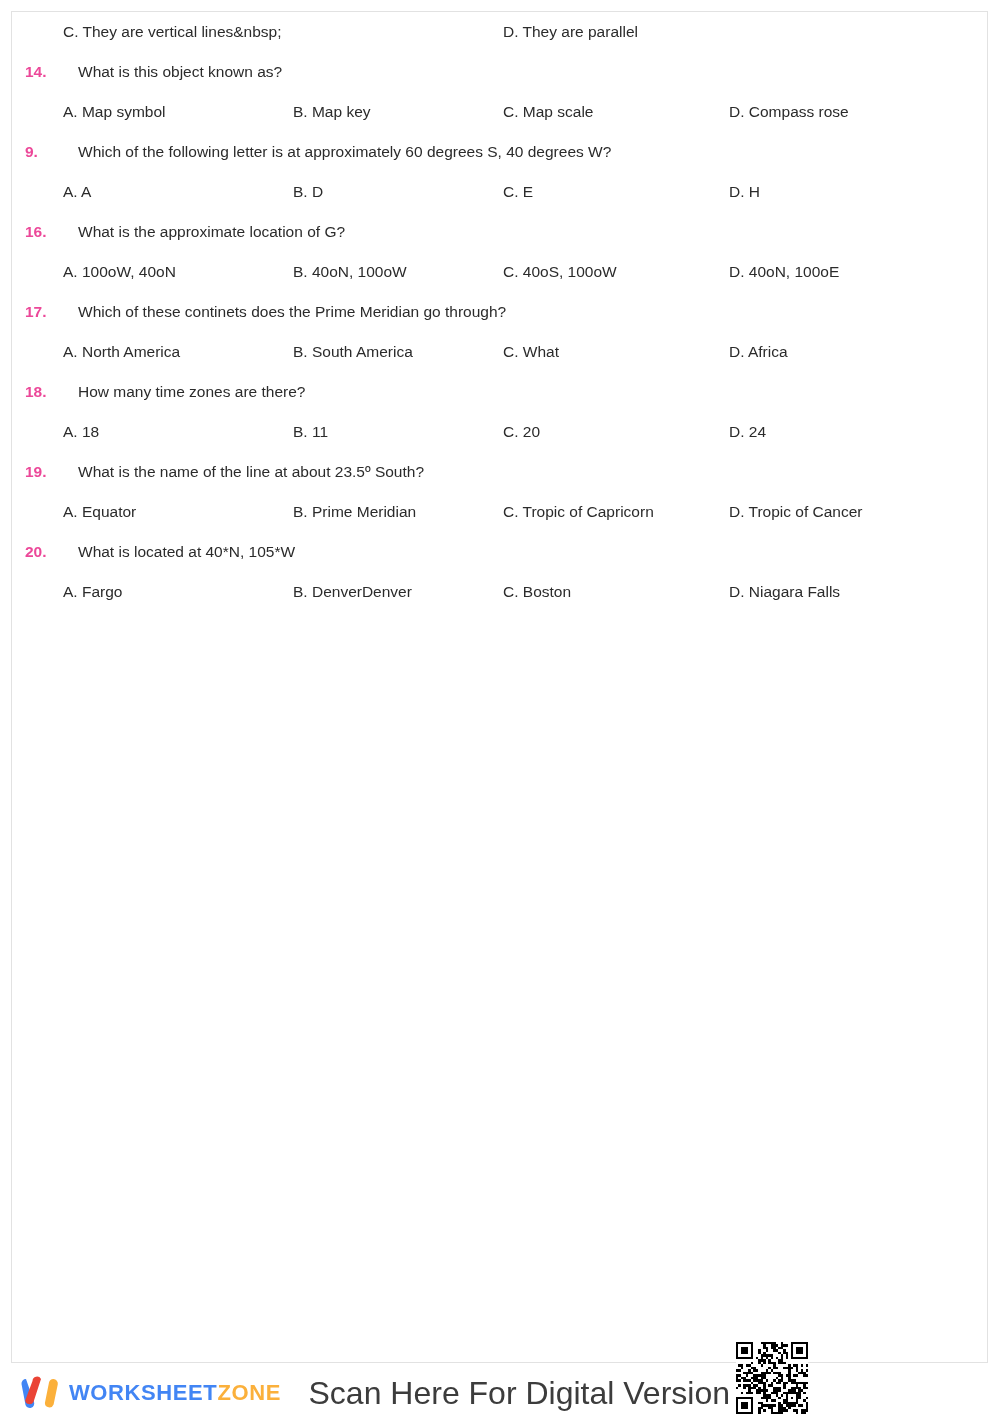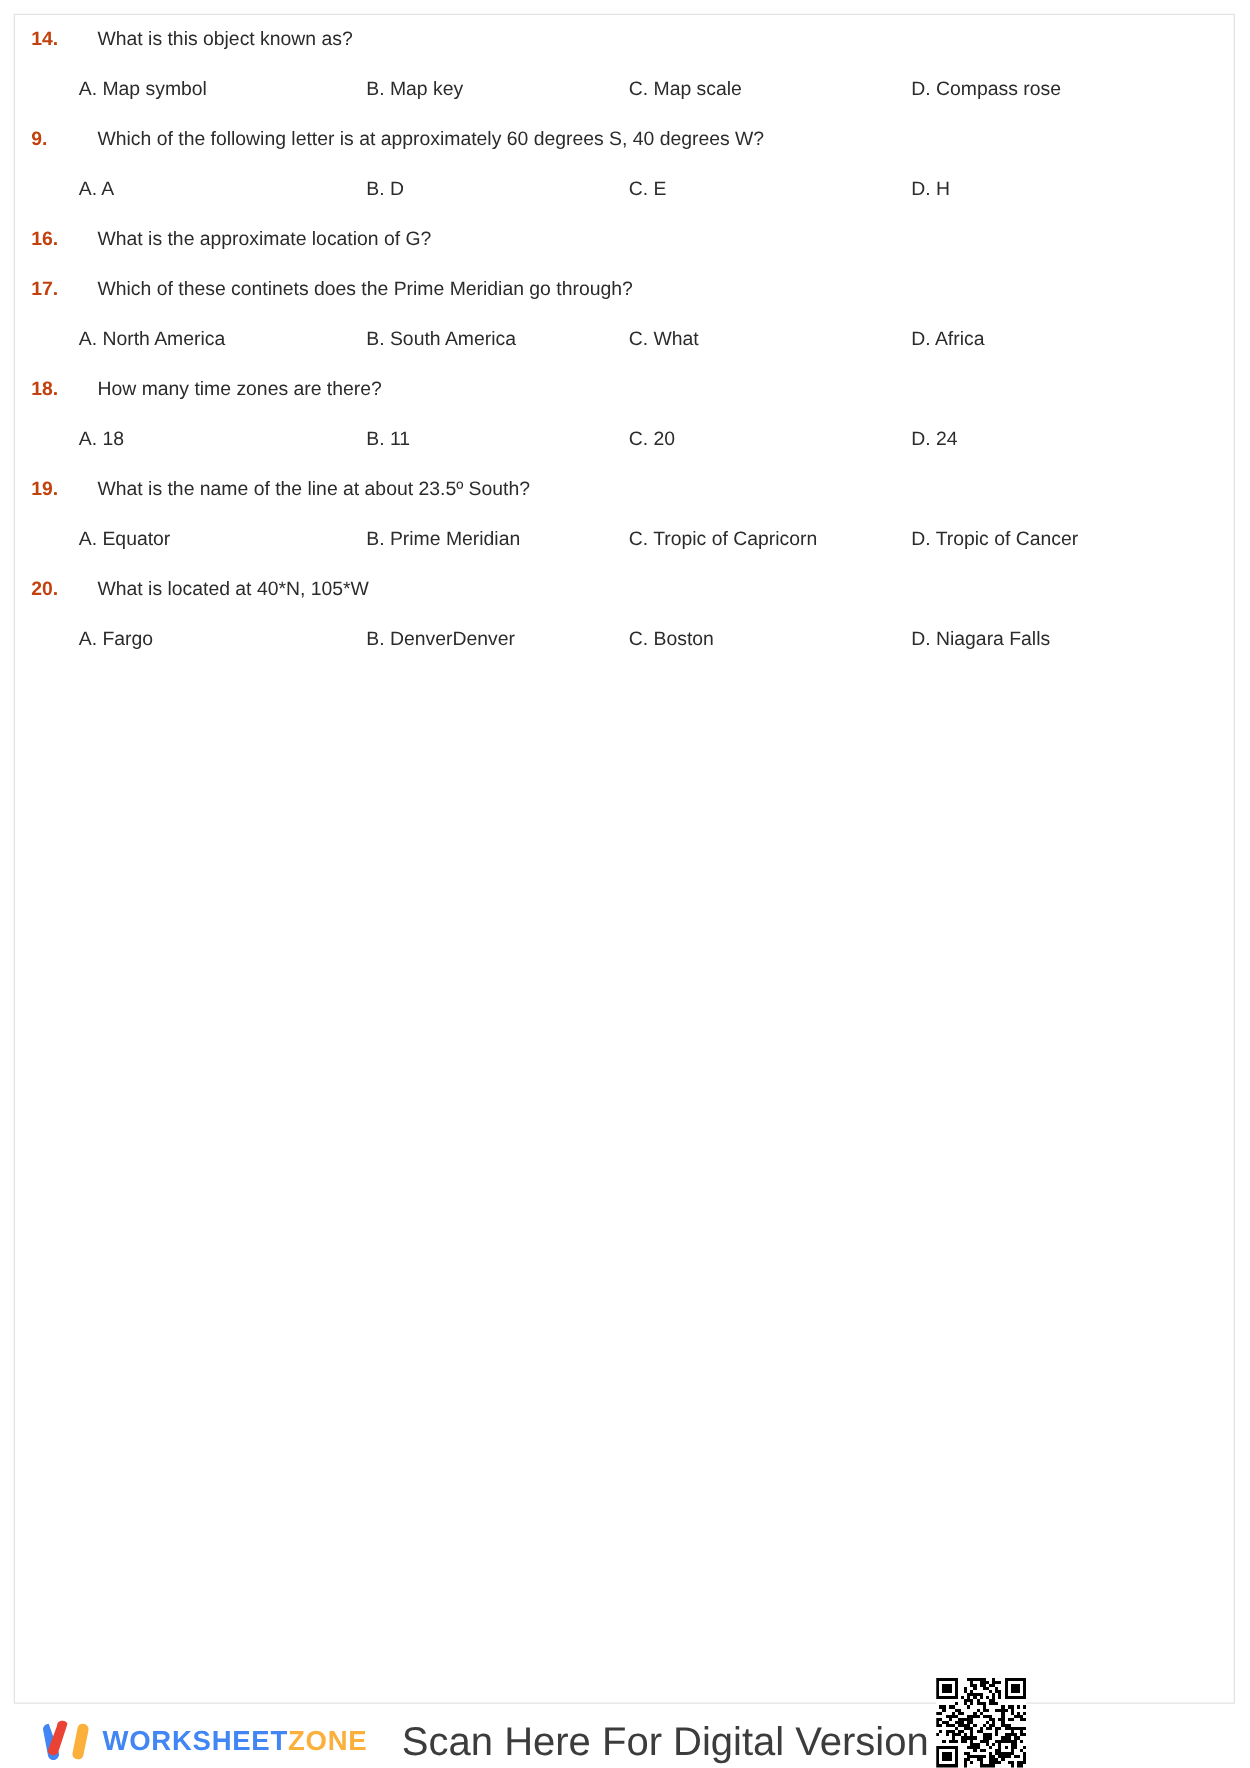--- a/index.html
+++ b/index.html
@@ -54,21 +54,21 @@
 
   .q-num {
     position: absolute;
     left: 13px;
     top: 0;
     width: 36px;
     text-align: left;
     font-weight: bold;
     font-size: 15.5px;
     line-height: 40px;
-    color: #c2410c;
+    color: #ec4899;
   }
 
   .q-text {
     position: absolute;
     left: 50px;
     top: 0;
     right: 10px;
     font-size: 15.5px;
     line-height: 40px;
     color: #2b2b2b;
@@ -91,21 +91,21 @@
     white-space: pre;
   }
   .opt.c0 { left: 51px; }
   .opt.c1 { left: 281px; }
   .opt.c2 { left: 491px; }
   .opt.c3 { left: 717px; }
 
   
   #footer {
     position: absolute;
-    left: 17px;
+    left: 4px;
     top: 1372px;
     width: 808px;
     height: 42px;
   }
 
   #logo {
     position: absolute;
     left: 16px;
     top: 0px;
     height: 42px;
@@ -151,20 +151,24 @@
     padding: 0;
   }
   #qr svg { display: block; width: 72px; height: 72px; }
 </style>
 </head>
 <body>
 
 <div id="page">
   <div id="sheet">
 
+    <div class="carry-row">
+      <div class="opt c0">C. They are vertical lines&amp;nbsp;</div>
+      <div class="opt c2">D. They are parallel</div>
+    </div>
 
     <div class="q-block">
       <div class="q-line">
         <div class="q-num">14.</div>
         <div class="q-text">What is this object known as?</div>
       </div>
       <div class="opt-row">
         <div class="opt c0">A. Map symbol</div>
         <div class="opt c1">B. Map key</div>
         <div class="opt c2">C. Map scale</div>
@@ -182,20 +186,26 @@
         <div class="opt c1">B. D</div>
         <div class="opt c2">C. E</div>
         <div class="opt c3">D. H</div>
       </div>
     </div>
 
     <div class="q-block">
       <div class="q-line">
         <div class="q-num">16.</div>
         <div class="q-text">What is the approximate location of G?</div>
+      </div>
+      <div class="opt-row">
+        <div class="opt c0">A. 100oW, 40oN</div>
+        <div class="opt c1">B. 40oN, 100oW</div>
+        <div class="opt c2">C. 40oS, 100oW</div>
+        <div class="opt c3">D. 40oN, 100oE</div>
       </div>
     </div>
 
     <div class="q-block">
       <div class="q-line">
         <div class="q-num">17.</div>
         <div class="q-text">Which of these continets does the Prime Meridian go through?</div>
       </div>
       <div class="opt-row">
         <div class="opt c0">A. North America</div>

